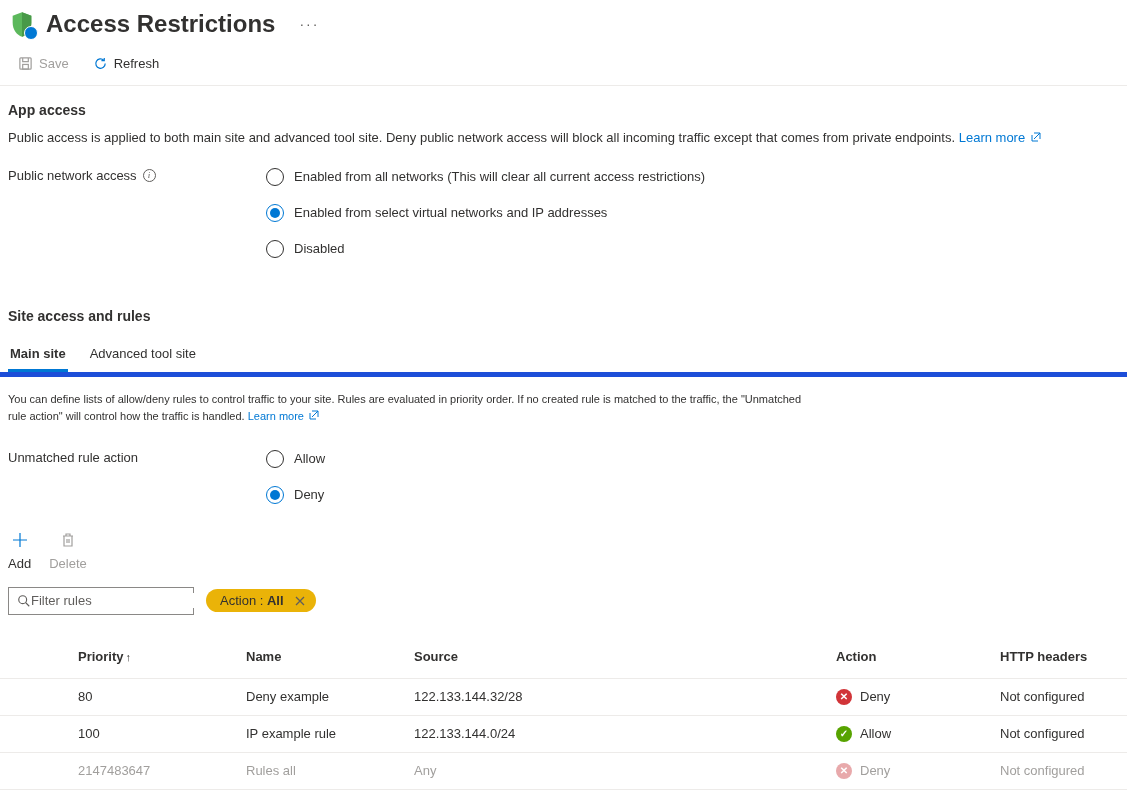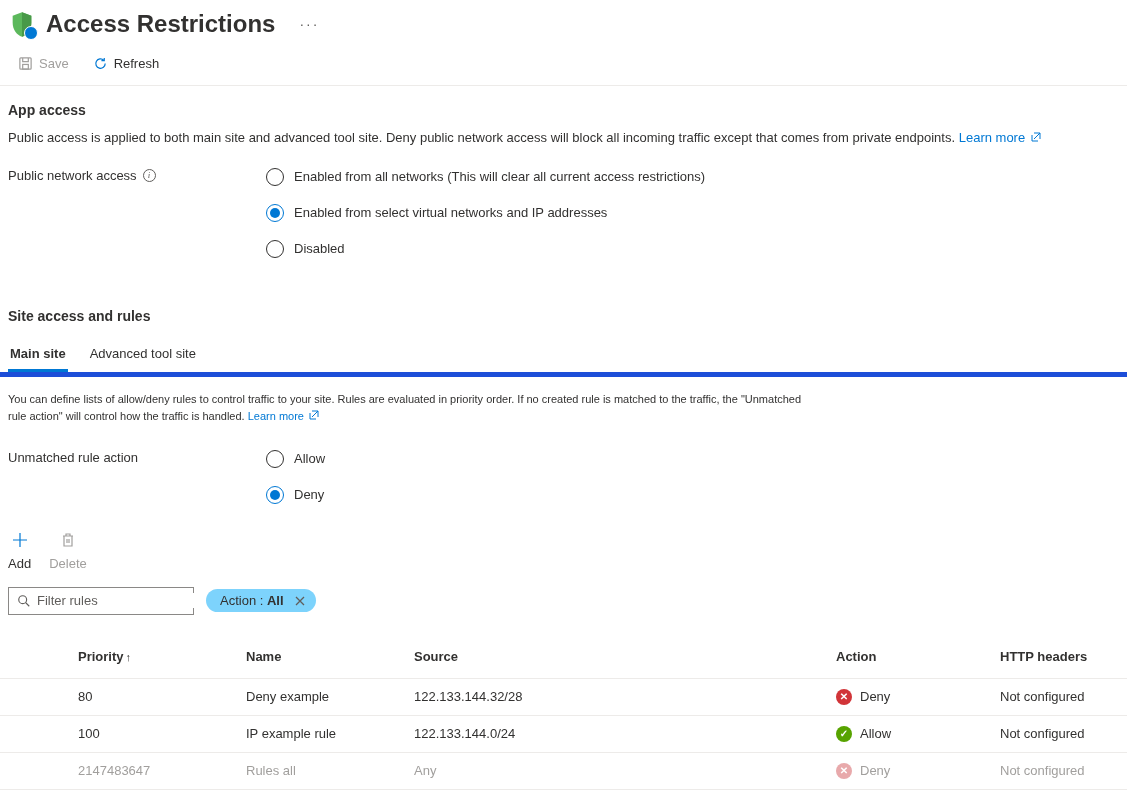--- a/index.html
+++ b/index.html
@@ -220,42 +220,41 @@
       padding: 6px 8px;
       gap: 12px;
     }
     .filter-input {
       display: flex;
       align-items: center;
       border: 1px solid #8a8886;
       width: 186px;
       height: 28px;
       padding: 0 8px;
-      gap: 6px;
     }
     .filter-input input {
       border: none;
       outline: none;
       font-size: 13px;
       flex: 1;
       color: #323130;
     }
     .filter-input input::placeholder {
       color: #605e5c;
     }
     .search-icon {
       width: 14px;
       height: 14px;
       color: #605e5c;
       flex-shrink: 0;
     }
     .pill {
       display: flex;
       align-items: center;
-      background: #7dd3fc;
+      background: #eab308;
       border-radius: 14px;
       padding: 4px 10px 4px 14px;
       font-size: 13px;
       gap: 10px;
       color: #323130;
     }
     .pill strong {
       font-weight: 600;
     }
     .pill-close {

